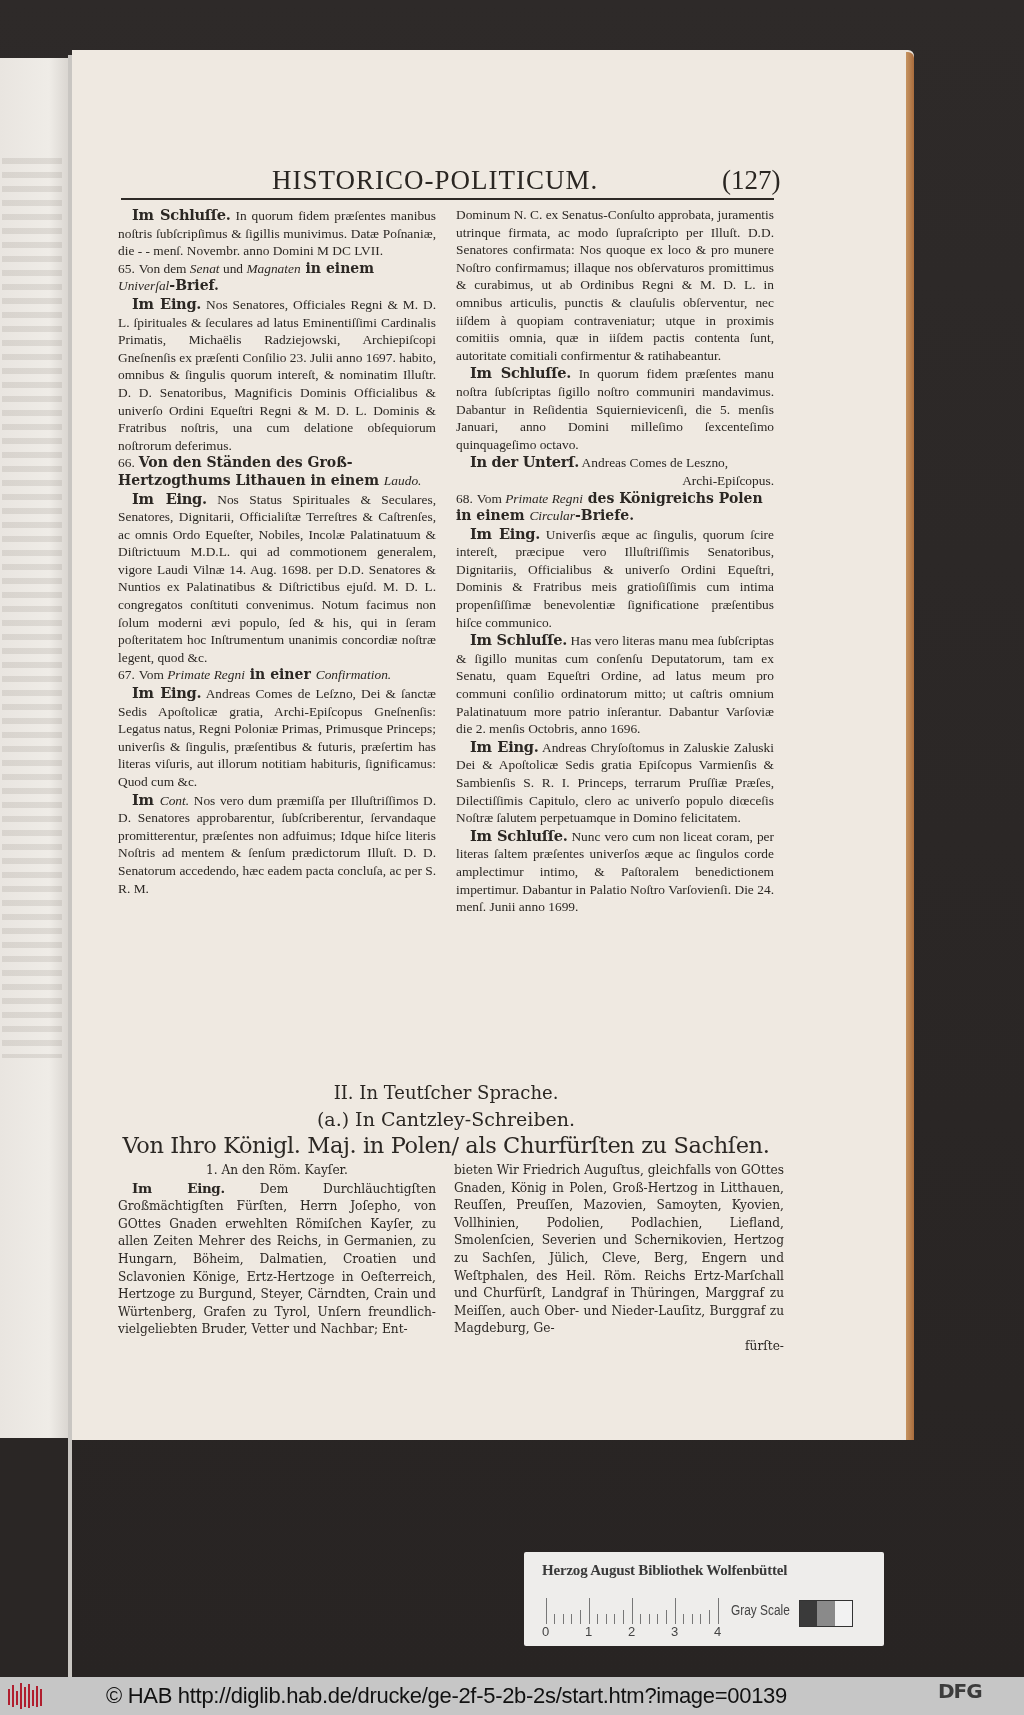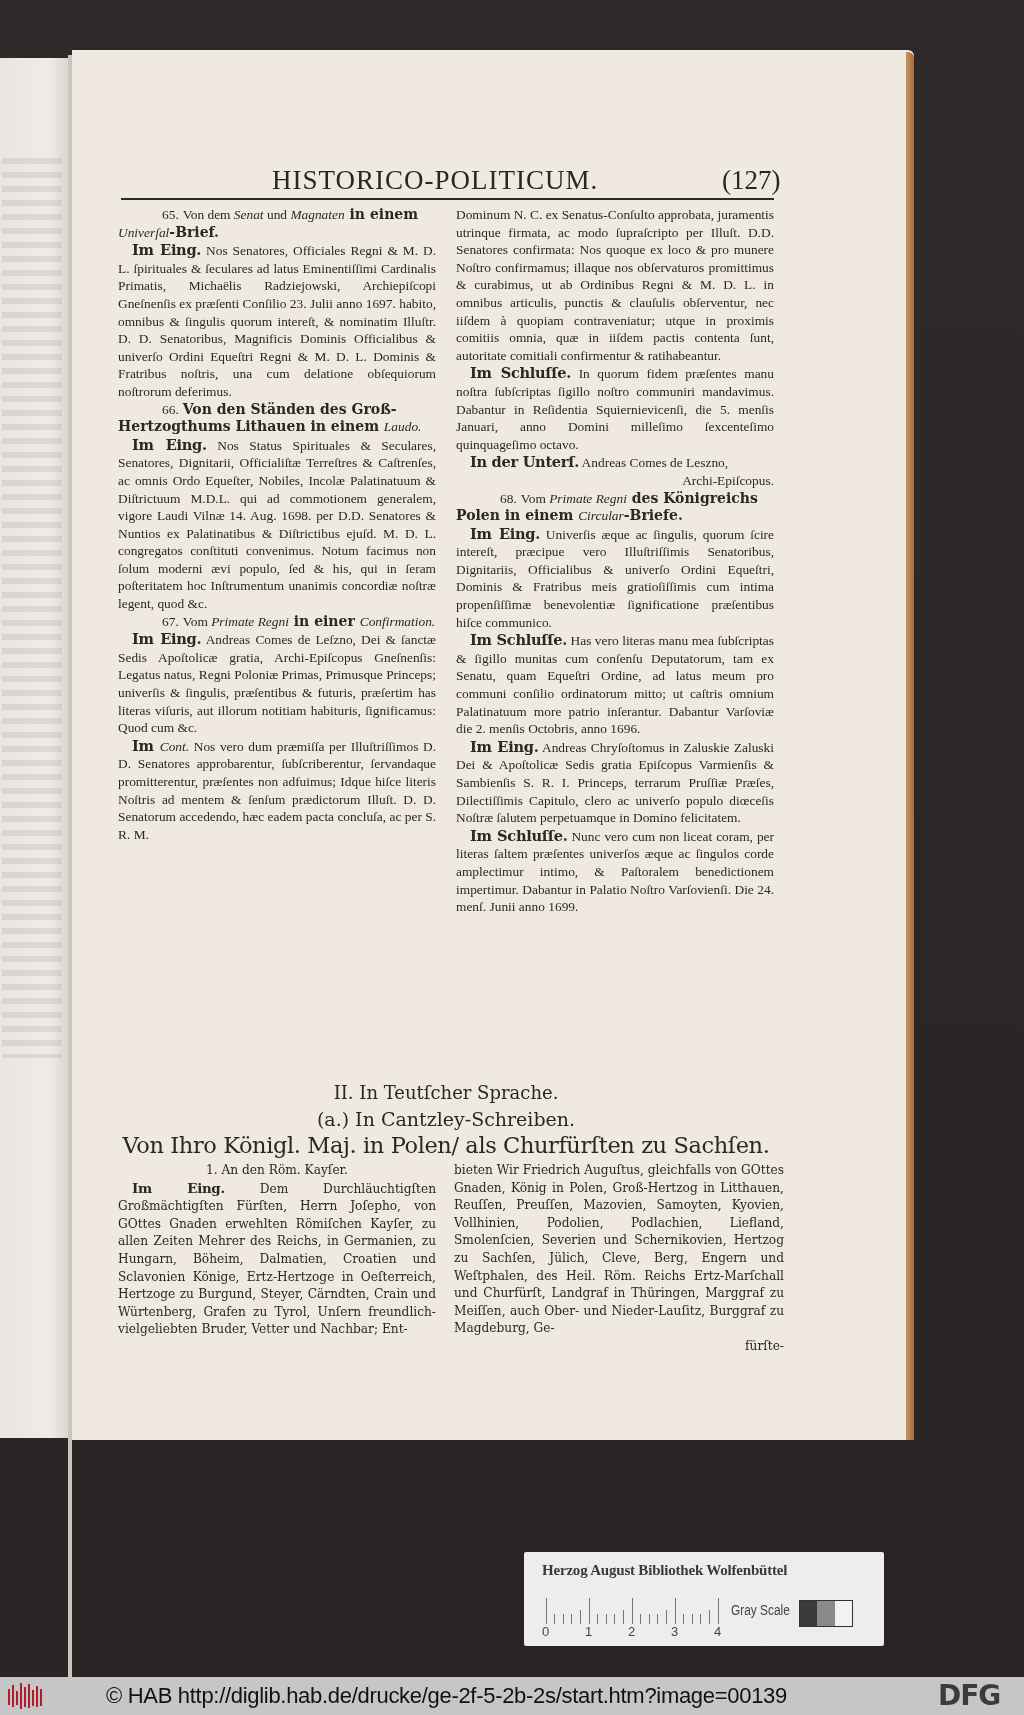--- a/index.html
+++ b/index.html
@@ -31,21 +31,21 @@
   .col { position:absolute; font-family:"Liberation Serif", serif; color:#2b2723;
     font-size:13.4px; line-height:17.6px; text-align:justify; }
   .col-left { left:118px; top:206px; width:318px; }
   .col-right { left:456px; top:206px; width:318px; }
   .col p { margin:0; }
   .indent { text-indent:14px; }
   .frak { font-family:"DejaVu Serif", serif; font-weight:bold; font-size:14.6px; letter-spacing:-0.3px; }
   .nota { font-size:11.6px; line-height:14px; }
   .nota i { font-size:11px; }
   .heading { text-align:left; }
-  .heading .num { margin-right:4px;margin-left:44px; }
+  .heading .num { margin-right:4px; }
   .heading .bold { font-weight:bold; font-family:"DejaVu Serif", serif; font-size:14px; }
   .center { text-align:center; display:block; }
   .right { text-align:right; display:block; }
   .sig-indent { padding-left:92px; text-align:right; }
 
   .section-title { position:absolute; left:118px; width:656px; text-align:center;
     font-family:"DejaVu Serif", serif; color:#2b2723; }
   .st1 { top:1082px; font-size:18px; }
   .st2 { top:1108px; font-size:19px; }
   .st3 { top:1132px; font-size:22.5px; font-weight:normal; letter-spacing:-0.4px; }
@@ -70,40 +70,41 @@
     font-size:14px; color:#444; transform:scaleX(0.85); transform-origin:left; }
   .gray-swatches { position:absolute; left:275px; top:48px; width:52px; height:25px;
     border:1px solid #333; display:flex; }
   .gray-swatches div { flex:1; }
 
   .footer { position:absolute; left:0; top:1677px; width:1024px; height:38px; background:#c6c6c6; }
   .footer-logo { position:absolute; left:6px; top:4px; width:38px; height:30px; }
   .footer-text { position:absolute; left:106px; top:6px; font-family:"Liberation Sans", sans-serif;
     font-size:22px; color:#111; letter-spacing:-0.3px; white-space:nowrap; }
   .dfg { position:absolute; left:938px; top:2px; font-family:"DejaVu Sans", sans-serif;
-    font-weight:bold; font-size:28px; color:#3c3c3c; letter-spacing:-1px; }
+    font-weight:bold; font-size:20px; color:#3c3c3c; letter-spacing:-1px; }
 </style>
 </head>
 <body>
 
 <div class="scan-bg"></div>
 <div class="prev-page">
     <div class="ghost"></div>
   </div>
 <div class="prev-shadow"></div>
 <div class="gutter"></div>
 
 <div class="page"></div>
 <div class="page-edge"></div>
 
 <div class="running-head">HISTORICO-POLITICUM.</div>
 <div class="page-number">(127)</div>
 <div class="head-rule"></div>
 
 <div class="col col-left">
+  <p class="indent"><span class="frak">Im Schluſſe.</span><span> In quorum fidem præſentes manibus noſtris ſubſcripſimus &amp; ſigillis munivimus. Datæ Poſnaniæ, die - - menſ. Novembr. anno Domini M DC LVII.</span></p>
   <p class="heading"><span class="num">65.</span><span>Von dem </span><i>Senat</i><span> und </span><i>Magnaten</i><span class="bold"> in einem </span><i>Univerſal</i><span class="bold">-Brief.</span></p>
   <p class="indent"><span class="frak">Im Eing.</span><span> Nos Senatores, Officiales Regni &amp; M. D. L. ſpirituales &amp; ſeculares ad latus Eminentiſſimi Cardinalis Primatis, Michaëlis Radziejowski, Archiepiſcopi Gneſnenſis ex præſenti Conſilio 23. Julii anno 1697. habito, omnibus &amp; ſingulis quorum intereſt, &amp; nominatim Illuſtr. D. D. Senatoribus, Magnificis Dominis Officialibus &amp; univerſo Ordini Equeſtri Regni &amp; M. D. L. Dominis &amp; Fratribus noſtris, una cum delatione obſequiorum noſtrorum deferimus.</span></p>
   <p class="heading"><span class="num">66.</span><span class="bold">Von den Ständen des Groß-Hertzogthums Lithauen in einem </span><i>Laudo.</i></p>
   <p class="indent"><span class="frak">Im Eing.</span><span> Nos Status Spirituales &amp; Seculares, Senatores, Dignitarii, Officialiſtæ Terreſtres &amp; Caſtrenſes, ac omnis Ordo Equeſter, Nobiles, Incolæ Palatinatuum &amp; Diſtrictuum M.D.L. qui ad commotionem generalem, vigore Laudi Vilnæ 14. Aug. 1698. per D.D. Senatores &amp; Nuntios ex Palatinatibus &amp; Diſtrictibus ejuſd. M. D. L. congregatos conſtituti convenimus. Notum facimus non ſolum moderni ævi populo, ſed &amp; his, qui in ſeram poſteritatem hoc Inſtrumentum unanimis concordiæ noſtræ legent, quod &amp;c.</span></p>
   <p class="heading"><span class="num">67.</span><span>Vom </span><i>Primate Regni</i><span class="bold"> in einer </span><i>Confirmation.</i></p>
   <p class="indent"><span class="frak">Im Eing.</span><span> Andreas Comes de Leſzno, Dei &amp; ſanctæ Sedis Apoſtolicæ gratia, Archi-Epiſcopus Gneſnenſis: Legatus natus, Regni Poloniæ Primas, Primusque Princeps; univerſis &amp; ſingulis, præſentibus &amp; futuris, præſertim has literas viſuris, aut illorum notitiam habituris, ſignificamus: Quod cum &amp;c.</span></p>
   <p class="indent"><span class="frak">Im </span><i>Cont.</i><span> Nos vero dum præmiſſa per Illuſtriſſimos D. D. Senatores approbarentur, ſubſcriberentur, ſervandaque promitterentur, præſentes non adfuimus; Idque hiſce literis Noſtris ad mentem &amp; ſenſum prædictorum Illuſt. D. D. Senatorum accedendo, hæc eadem pacta concluſa, ac per S. R. M.</span></p>
 </div>
 
 <div class="col col-right">

